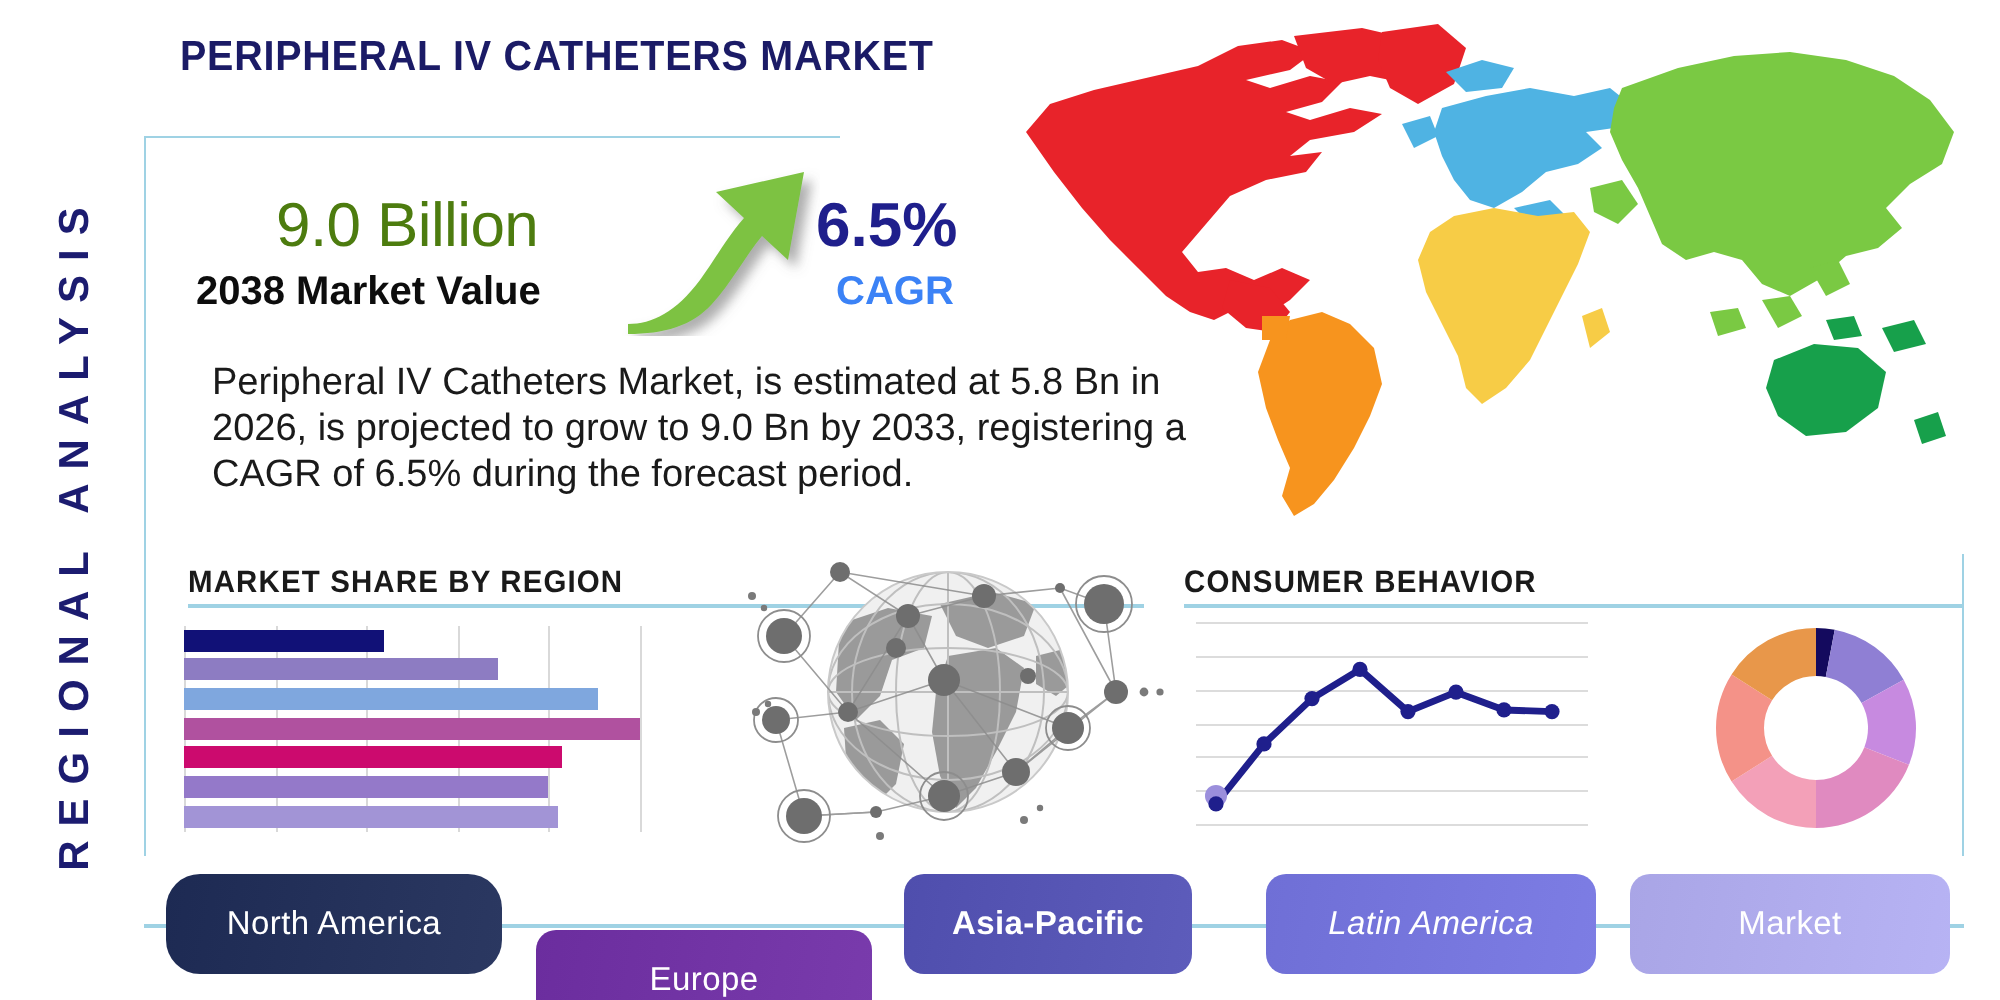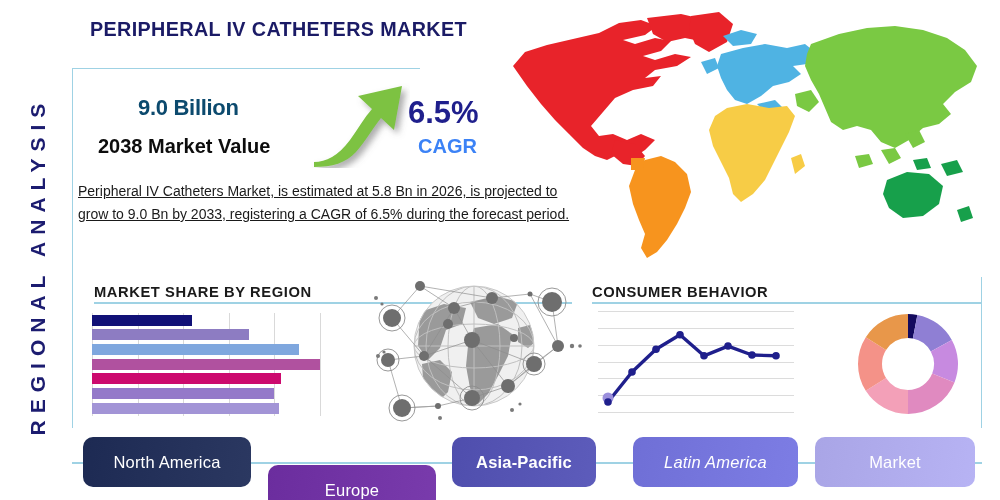--- a/index.html
+++ b/index.html
@@ -39,41 +39,41 @@
     box-sizing:border-box;
     pointer-events:none;
   }
   .panel-mask{
     position:absolute;left:420px;top:62px;width:575px;height:215px;background:#fff;
   }
 
   
   .kpi-value{
     position:absolute;left:138px;top:95px;
-    color:#0c4a6e;font-size:22px;font-weight:700;white-space:nowrap;
+    color:#4d7c0f;font-size:31px;font-weight:400;white-space:nowrap;
     letter-spacing:-.3px;
   }
   .kpi-label{
     position:absolute;left:98px;top:135px;
     color:#0d0d0d;font-size:20px;font-weight:700;white-space:nowrap;
   }
   .cagr-value{
     position:absolute;left:408px;top:95px;
     color:#1f1f8c;font-size:31px;font-weight:700;white-space:nowrap;
   }
   .cagr-label{
     position:absolute;left:418px;top:135px;
     color:#3b82f6;font-size:20px;font-weight:700;white-space:nowrap;
   }
   .arrow-wrap{position:absolute;left:310px;top:82px;width:100px;height:86px;}
 
   
   .para{
-    position:absolute;left:78px;top:180px;width:500px;
-    color:#1a1a1a;font-size:14px;line-height:23px;text-decoration:underline;
+    position:absolute;left:106px;top:180px;width:500px;
+    color:#1a1a1a;font-size:19px;line-height:23px;
   }
 
   
   .worldmap{position:absolute;left:495px;top:8px;width:500px;height:255px;}
 
   
   .sec-head{
     position:absolute;color:#1a1a1a;font-weight:700;font-size:15.5px;
     letter-spacing:.6px;white-space:nowrap;transform:scaleX(.95);
     transform-origin:left center;
@@ -308,21 +308,21 @@
         <path d="M 95.81533400219318 27.91231629491424 A 50 50 0 0 1 98.48882429441257 70.4062276342339 L 76.17418863309453 61.571238369801634 A 26 26 0 0 0 74.78397368114045 39.474404473355406 Z" fill="#c78ae0"></path>
         <path d="M 98.48882429441257 70.4062276342339 A 50 50 0 0 1 51.99999999999998 102 L 51.99999999999999 78 A 26 26 0 0 0 76.17418863309453 61.571238369801634 Z" fill="#e08ac0"></path>
         <path d="M 51.99999999999998 102 A 50 50 0 0 1 9.783603724899237 78.79133974894981 L 30.047473936947604 65.9314966694539 A 26 26 0 0 0 51.99999999999999 78 Z" fill="#f3a0b8"></path>
         <path d="M 9.783603724899237 78.79133974894981 A 50 50 0 0 1 9.783603724899251 25.208660251050162 L 30.04747393694761 38.068503330546086 A 26 26 0 0 0 30.047473936947604 65.9314966694539 Z" fill="#f49288"></path>
         <path d="M 9.783603724899251 25.208660251050162 A 50 50 0 0 1 52.000000000000036 2 L 52.00000000000002 26 A 26 26 0 0 0 30.04747393694761 38.068503330546086 Z" fill="#e8974a"></path>
       </svg>
   </div>
 
   <div class="pill-rail"></div>
   <div id="pills">
-      <div class="pill" style="left: 83px; width: 168px; background: linear-gradient(100deg, rgb(29, 42, 83), rgb(43, 56, 97));">
+      <div class="pill" style="left: 83px; width: 168px; background: linear-gradient(100deg, rgb(29, 42, 83), rgb(43, 56, 97)); border-radius: 17px;">
         <span>North America</span>
       </div>
       <div class="pill" style="left: 268px; width: 168px; background: linear-gradient(100deg, rgb(107, 45, 158), rgb(121, 59, 172)); margin-top: 28px;">
         <span>Europe</span>
       </div>
       <div class="pill" style="left: 452px; width: 144px; background: linear-gradient(100deg, rgb(79, 78, 173), rgb(93, 92, 187)); font-weight: bold;">
         <span>Asia-Pacific</span>
       </div>
       <div class="pill" style="left: 633px; width: 165px; background: linear-gradient(100deg, rgb(111, 111, 214), rgb(125, 125, 228)); font-style: italic;">
         <span>Latin America</span>

